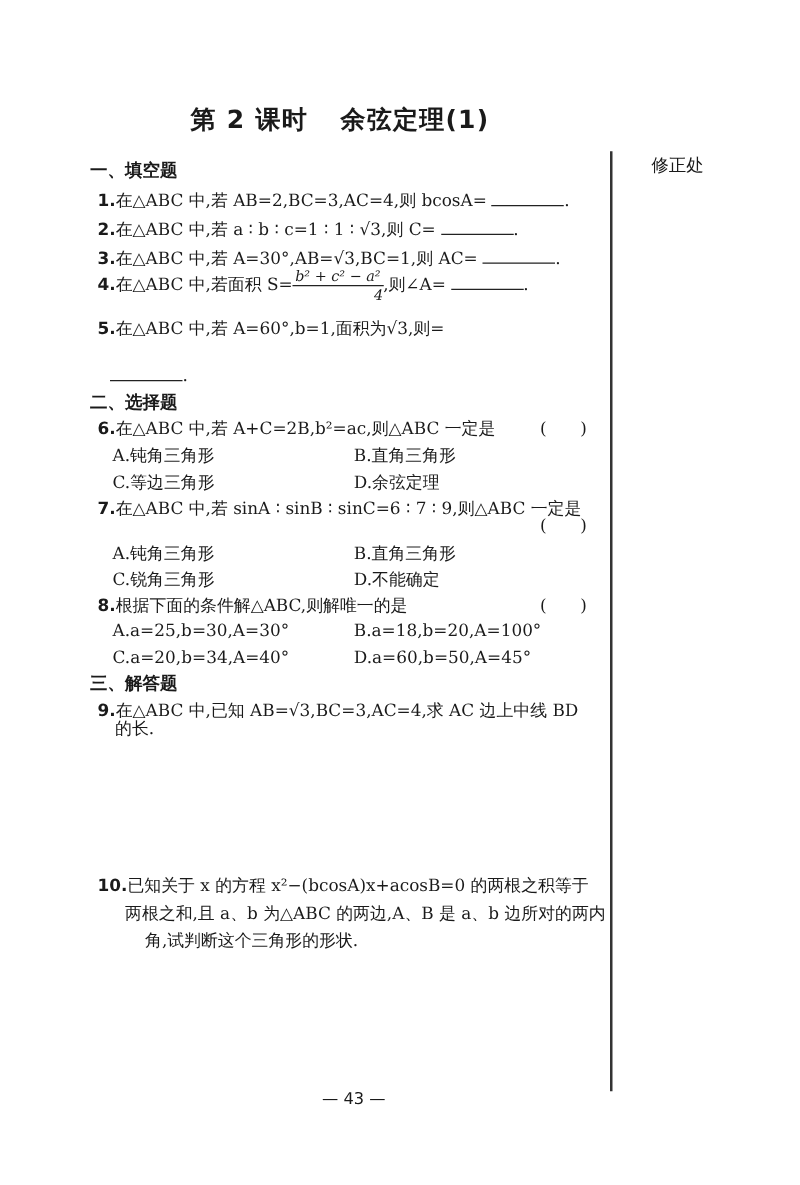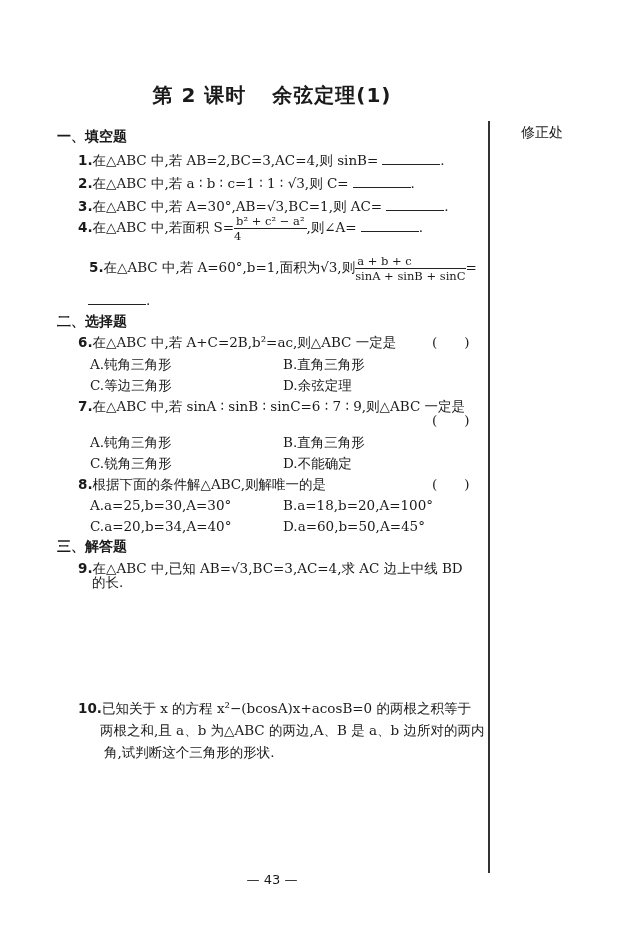--- a/index.html
+++ b/index.html
@@ -6,57 +6,57 @@
   body {
     width:640px; height:948px; background:#ffffff; position:relative; overflow:hidden;
     font-family: "DejaVu Serif", "Liberation Serif", serif; color:#1a1a1a;
   }
   .abs { position:absolute; white-space:nowrap; }
   .title { left:0; width:544px; top:82px; text-align:center; font-size:20px; font-weight:bold; letter-spacing:1px; font-family:"DejaVu Sans", sans-serif; }
   .title span { display:inline-block; }
   .title .t2 { margin-left:26px; }
   .vline { left:488px; top:121px; width:1.5px; height:752px; background:#333; }
   .margin-label { left:521px; top:124px; font-size:14px; font-family:Liberation Serif, serif; }
-  .sec { font-size:14px; font-weight:bold; left:57px; font-family:Liberation Sans, sans-serif; }
+  .sec { font-size:14px; font-weight:bold; left:72px; font-family:Liberation Sans, sans-serif; }
   .q { font-size:13.5px; left:78px; }
   .q b { font-family:"DejaVu Sans", sans-serif; font-weight:bold; }
   .opt { font-size:13.5px; }
   .blank { display:inline-block; border-bottom:1px solid #222; width:58px; height:14px; vertical-align:baseline; margin-left:4px; }
   .paren { font-size:13.5px; }
-  .frac { display:inline-block; vertical-align:middle; text-align:left; font-size:11.5px; line-height:14px; }
+  .frac { display:inline-block; vertical-align:middle; text-align:right; font-size:11.5px; line-height:14px;font-style:italic; }
   .frac .num { display:block; border-bottom:1px solid #222; padding:0 2px; }
   .frac .den { display:block; }
-  .pagenum { left:0; width:544px; top:872px; text-align:center; font-size:13px; font-family:"DejaVu Sans", sans-serif; }
+  .pagenum { left:11px; width:544px; top:872px; text-align:center; font-size:13px; font-family:"DejaVu Sans", sans-serif; }
 </style>
 </head>
 <body>
 
 <div class="abs title">
   <span>第 2 课时</span><span class="t2">余弦定理(1)</span>
 </div>
 
 <div class="abs vline"></div>
 <div class="abs margin-label">修正处</div>
 
 <div class="abs sec" style="top:128px;">一、填空题</div>
 
 <div class="abs q" style="top:150px;">
-  <b>1.</b><span>在△ABC 中,若 AB=2,BC=3,AC=4,则 sinB=</span><span class="blank"></span><span>.</span>
+  <b>1.</b><span>在△ABC 中,若 AB=2,BC=3,AC=4,则 bcosA=</span><span class="blank"></span><span>.</span>
 </div>
 <div class="abs q" style="top:173px;">
   <b>2.</b><span>在△ABC 中,若 a ∶ b ∶ c=1 ∶ 1 ∶ √3,则 C=</span><span class="blank"></span><span>.</span>
 </div>
 <div class="abs q" style="top:196px;text-align:right;">
   <b>3.</b><span>在△ABC 中,若 A=30°,AB=√3,BC=1,则 AC=</span><span class="blank"></span><span>.</span>
 </div>
 <div class="abs q" style="top:214px;">
   <b>4.</b><span>在△ABC 中,若面积 S=</span><span class="frac"><span class="num">b² + c² − a²</span><span class="den">4</span></span><span>,则∠A=</span><span class="blank"></span><span>.</span>
 </div>
-<div class="abs q" style="top:254px;margin-left:11px;">
-  <b>5.</b><span>在△ABC 中,若 A=60°,b=1,面积为√3,则</span><span class="frac"><span class="num">a + b + c</span><span class="den">sinA + sinB + sinC</span></span><span>=</span>
+<div class="abs q" style="top:254px;">
+  <b>5.</b><span>在△ABC 中,若 A=60°,b=1,面积为√3,则</span><span>=</span>
 </div>
 <div class="abs q" style="top:290px; left:88px;">
   <span class="blank" style="margin-left:0;"></span><span>.</span>
 </div>
 
 <div class="abs sec" style="top:313px;">二、选择题</div>
 
 <div class="abs q" style="top:334px;">
   <b>6.</b><span>在△ABC 中,若 A+C=2B,b²=ac,则△ABC 一定是</span>
 </div>
@@ -88,15 +88,15 @@
 
 <div class="abs q" style="top:560px;">
   <b>9.</b><span>在△ABC 中,已知 AB=√3,BC=3,AC=4,求 AC 边上中线 BD</span>
 </div>
 <div class="abs q" style="top:574px; left:92px;">的长.</div>
 
 <div class="abs q" style="top:700px;">
   <b>10.</b><span>已知关于 x 的方程 x²−(bcosA)x+acosB=0 的两根之积等于</span>
 </div>
 <div class="abs q" style="top:722px; left:100px;">两根之和,且 a、b 为△ABC 的两边,A、B 是 a、b 边所对的两内</div>
-<div class="abs q" style="top:744px; left:104px;text-align:center;">角,试判断这个三角形的形状.</div>
+<div class="abs q" style="top:744px; left:116px;text-align:center;">角,试判断这个三角形的形状.</div>
 
 <div class="abs pagenum">— 43 —</div>
 
 </body></html>

